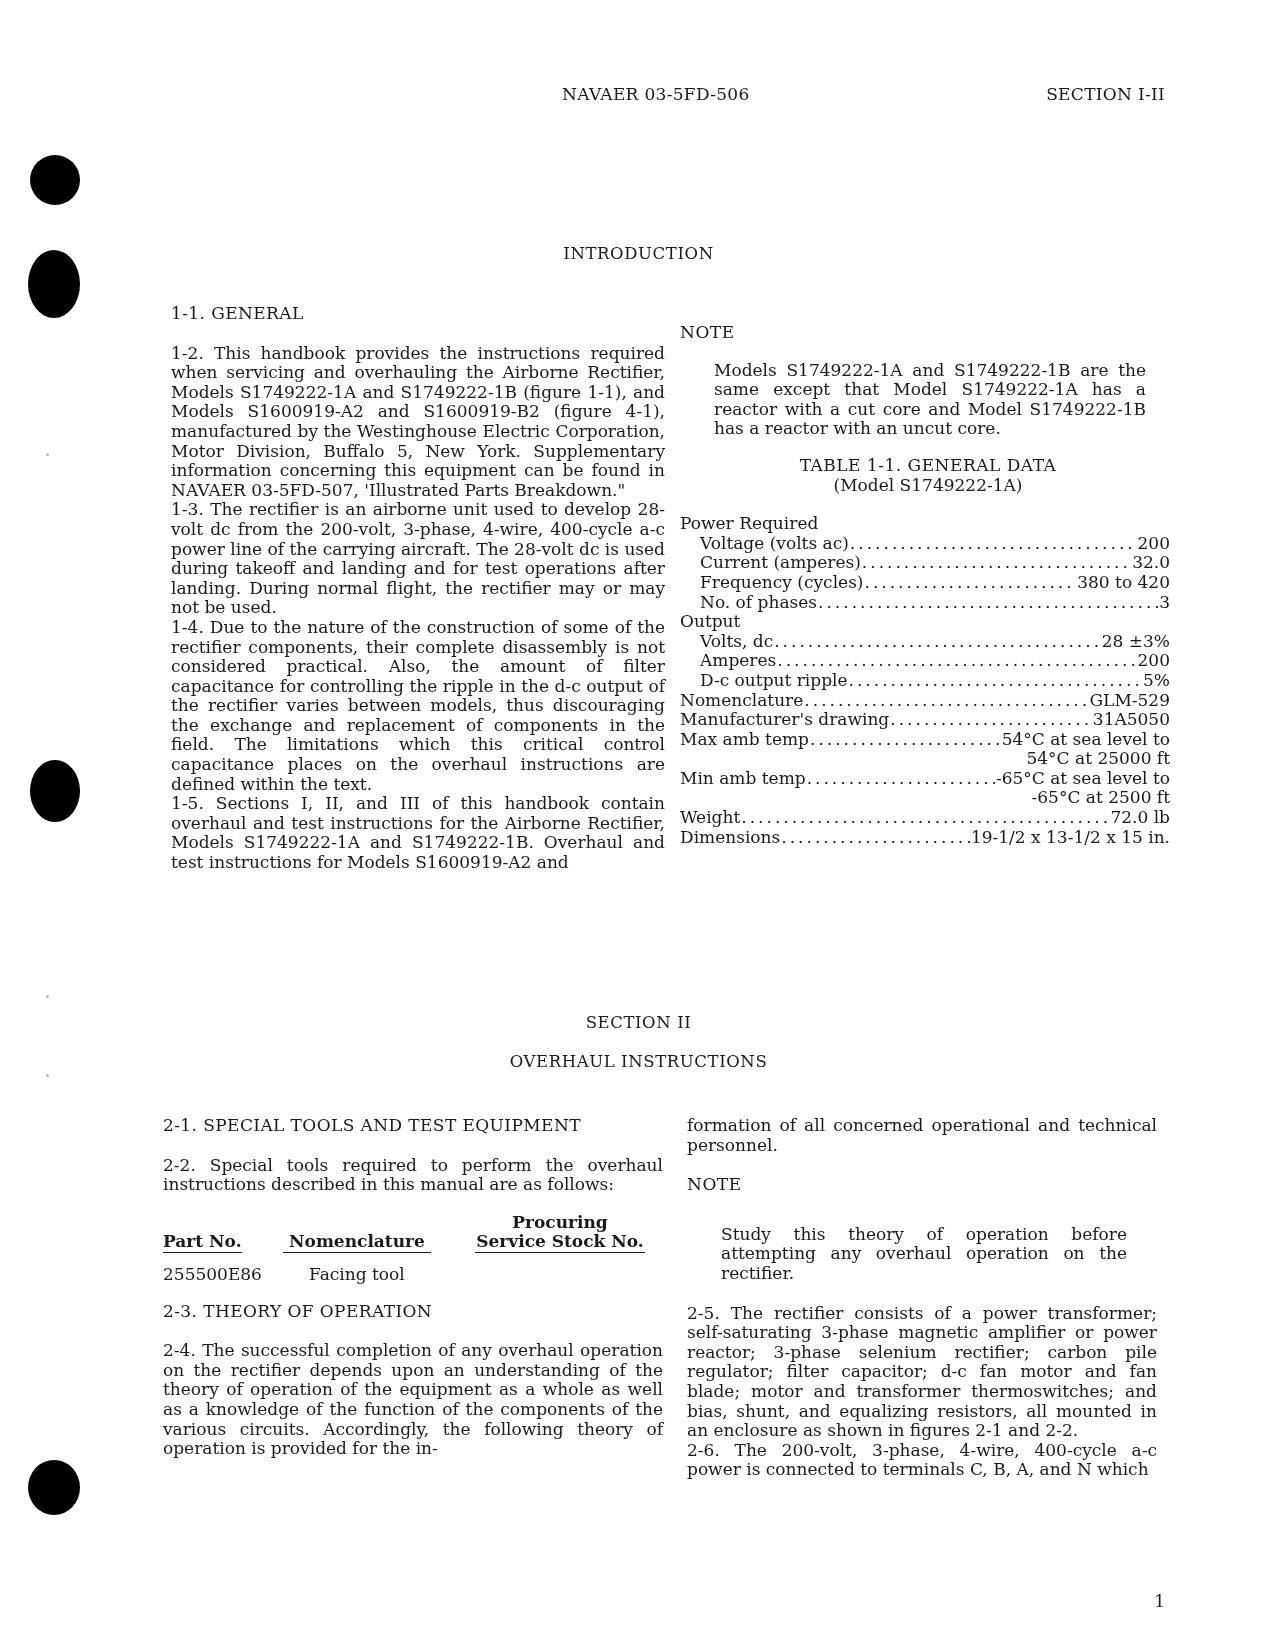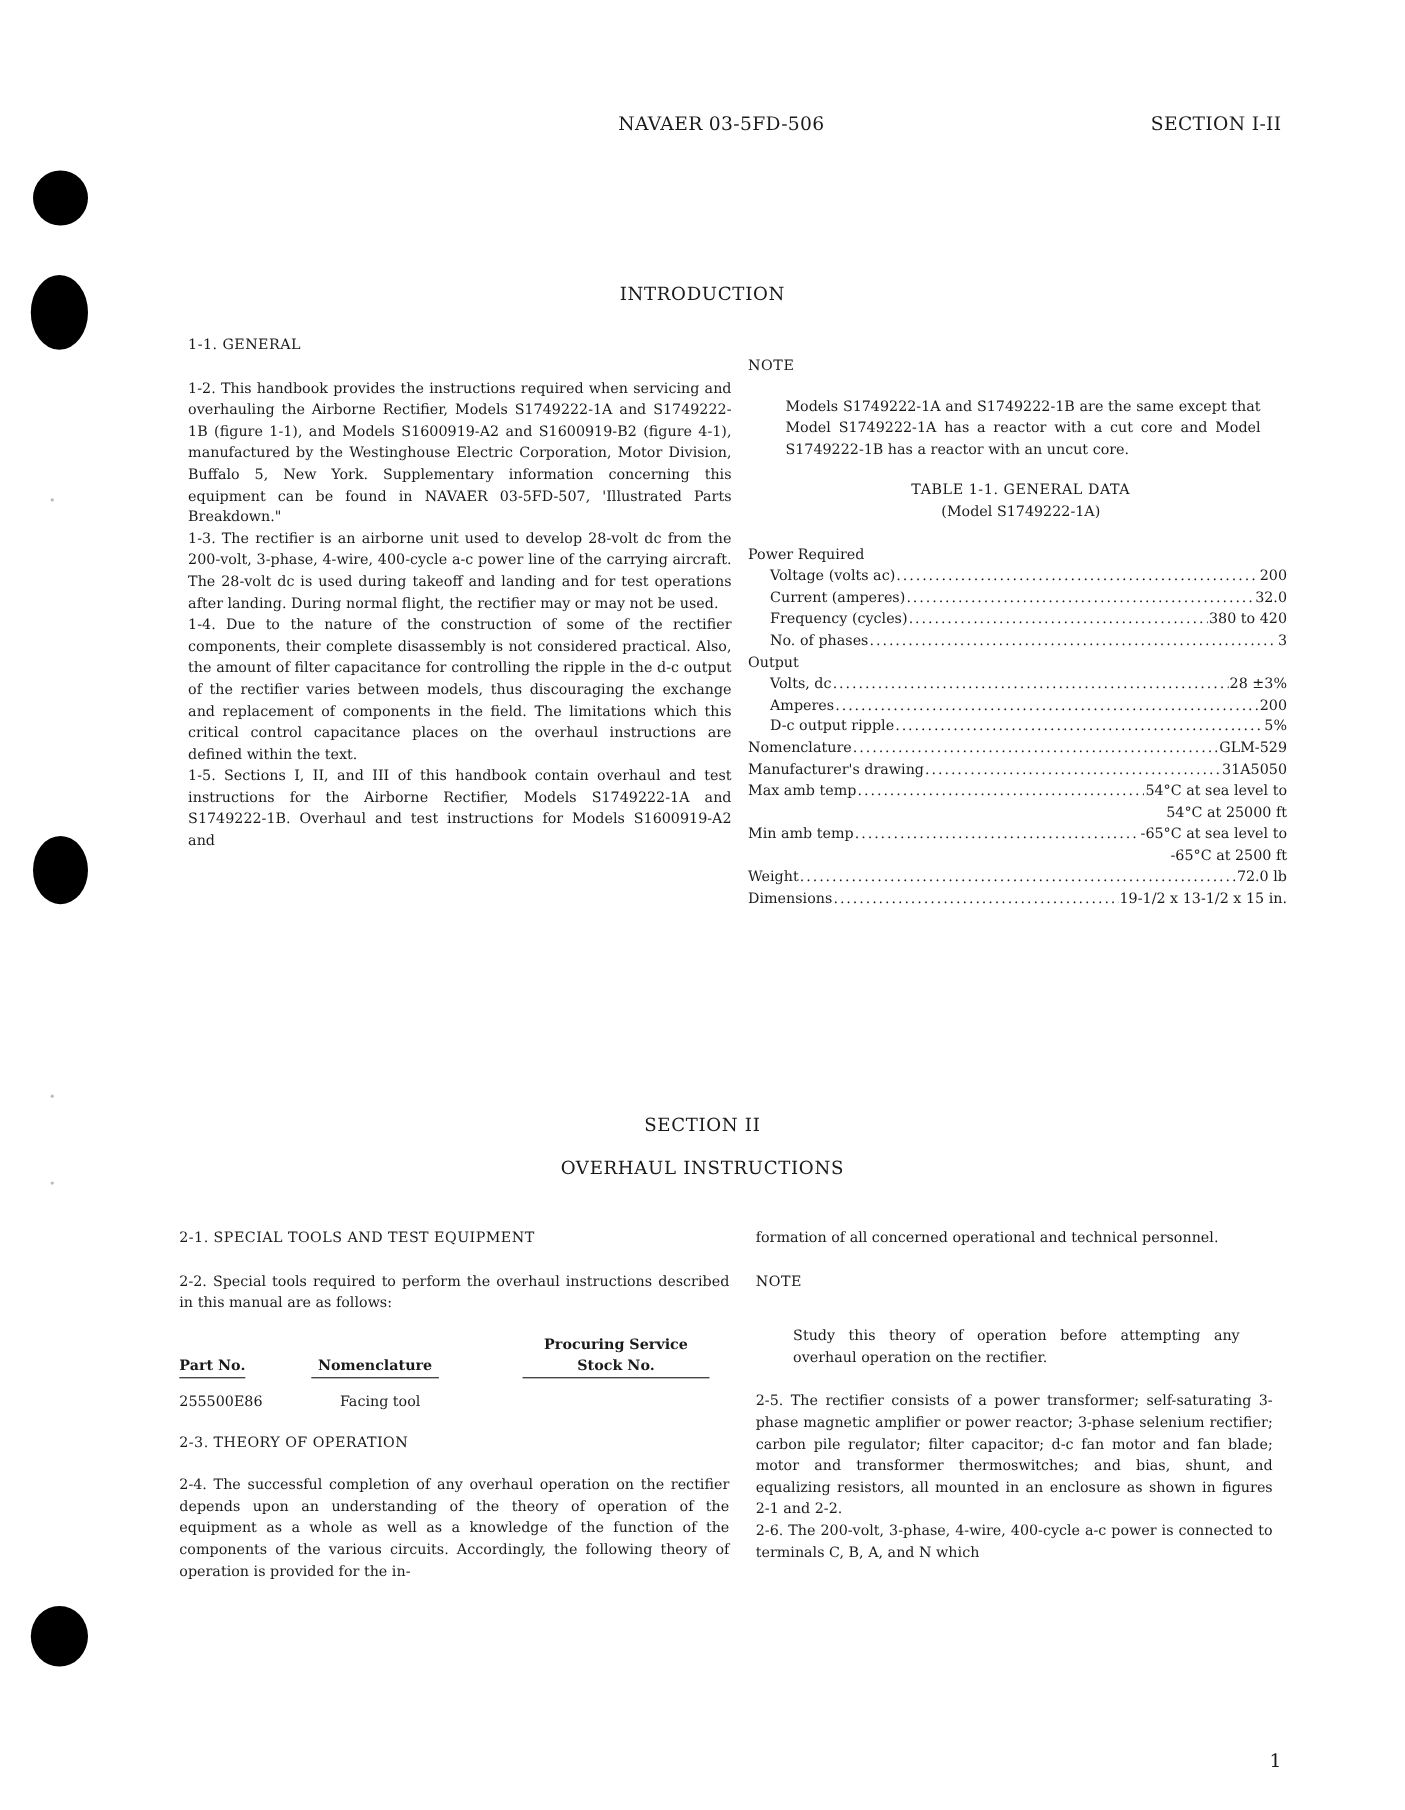--- a/index.html
+++ b/index.html
@@ -7,27 +7,27 @@
     width: 1277px; height: 1645px; position: relative; overflow: hidden;
     font-family: "DejaVu Serif", "Liberation Serif", serif;
     color: #1a1a1a;
   }
   .page { position: absolute; inset: 0; }
 
   
   .hole { position: absolute; background: #000; border-radius: 50%; }
   .tick { position: absolute; width: 3px; height: 3px; background: #bbb; border-radius: 50%; }
 
-  .hdr { position: absolute; top: 84px; font-size: 17px; letter-spacing: 0.3px; margin-top: 19px; }
+  .hdr { position: absolute; top: 84px; font-size: 17px; letter-spacing: 0.3px; }
   .hdr-left { left: 562px; }
   .hdr-right { right: 112px; }
 
   .sec-title { position: absolute; left: 0; width: 1277px; text-align: center; font-size: 16.5px; letter-spacing: 0.6px; }
 
-  .col { position: absolute; font-size: 13px; line-height: 19.6px; }
+  .col { position: absolute; font-size: 17px; line-height: 19.6px; }
   .col-left { left: 171px; width: 494px; }
   .col-right { left: 722px; width: 492px; }
 
   .para { margin: 0; text-align: justify; text-align-last: left; }
   .para-num { font-weight: normal; }
   .heading { margin: 0; letter-spacing: 0.4px; }
 
   .note-title { text-align: left; letter-spacing: 0.5px; }
   .note-body { padding-left: 34px; padding-right: 30px; text-align: justify; text-align-last: left; }
 
@@ -59,21 +59,21 @@
   <div class="hole" style="left:28px; top:250px; width:52px; height:68px;"></div>
   <div class="hole" style="left:30px; top:760px; width:50px; height:62px;"></div>
   <div class="hole" style="left:28px; top:1460px; width:52px; height:55px;"></div>
   <div class="tick" style="left:46px; top:453px;"></div>
   <div class="tick" style="left:46px; top:995px;"></div>
   <div class="tick" style="left:46px; top:1074px;"></div>
 
   <div class="hdr hdr-left">NAVAER 03-5FD-506</div>
   <div class="hdr hdr-right">SECTION I-II</div>
 
-  <div class="sec-title" style="top:258px;">INTRODUCTION</div>
+  <div class="sec-title" style="top:244px;">INTRODUCTION</div>
 
   <div class="col col-left" style="top:304px;">
     <p class="heading">1-1.  GENERAL</p>
     <div style="height:20px;"></div>
     <p class="para"><span class="para-num">1-2.</span><span> This handbook provides the instructions required when servicing and overhauling the Airborne Rectifier, Models S1749222-1A and S1749222-1B (figure 1-1), and Models S1600919-A2 and S1600919-B2 (figure 4-1), manufactured by the Westinghouse Electric Corporation, Motor Division, Buffalo 5, New York. Supplementary information concerning this equipment can be found in NAVAER 03-5FD-507, 'Illustrated Parts Breakdown."</span></p>
     <p class="para"><span class="para-num">1-3.</span><span> The rectifier is an airborne unit used to develop 28-volt dc from the 200-volt, 3-phase, 4-wire, 400-cycle a-c power line of the carrying aircraft. The 28-volt dc is used during takeoff and landing and for test operations after landing. During normal flight, the rectifier may or may not be used.</span></p>
     <p class="para"><span class="para-num">1-4.</span><span> Due to the nature of the construction of some of the rectifier components, their complete disassembly is not considered practical. Also, the amount of filter capacitance for controlling the ripple in the d-c output of the rectifier varies between models, thus discouraging the exchange and replacement of components in the field. The limitations which this critical control capacitance places on the overhaul instructions are defined within the text.</span></p>
     <p class="para"><span class="para-num">1-5.</span><span> Sections I, II, and III of this handbook contain overhaul and test instructions for the Airborne Rectifier, Models S1749222-1A and S1749222-1B. Overhaul and test instructions for Models S1600919-A2 and</span></p>
   </div>
 

